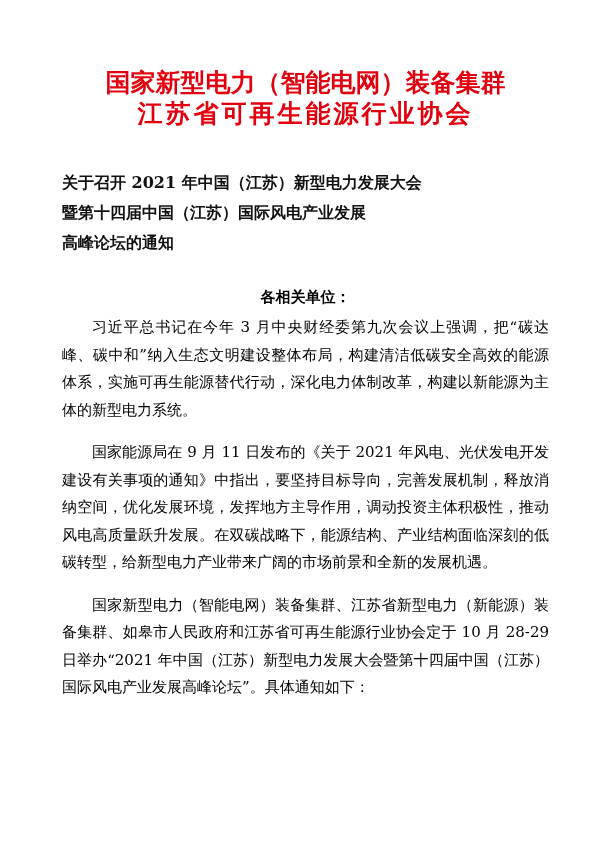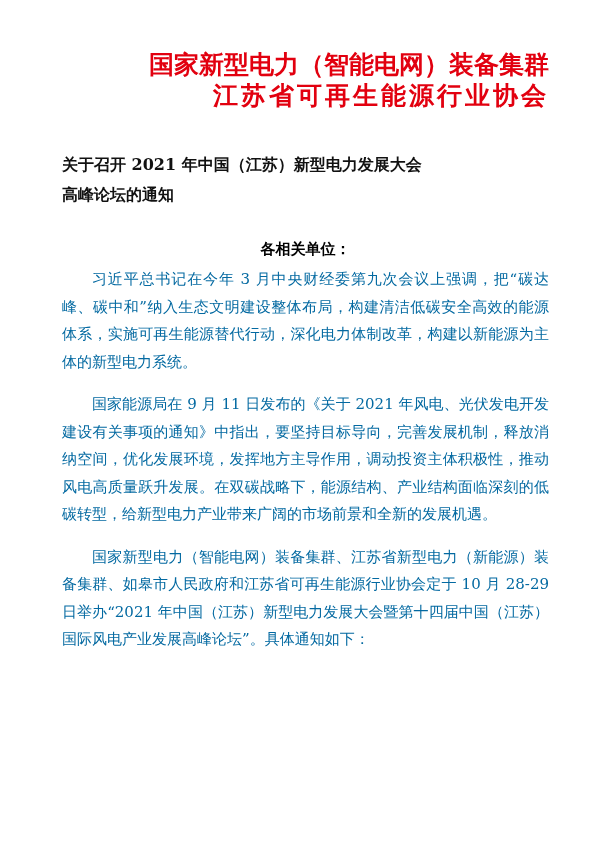--- a/index.html
+++ b/index.html
@@ -15,22 +15,22 @@
     overflow: hidden;
   }
   .page {
     position: relative;
     width: 611px;
     height: 863px;
     box-sizing: border-box;
     padding: 0 62px;
   }
   .letterhead {
-    margin-top: 48px;
-    text-align: right;
+    margin-top: 66px;
+    text-align: center;
   }
   .letterhead-line {
     color: #e2000f;
     font-family: "DejaVu Serif", "Liberation Serif", serif;
     font-weight: bold;
     font-size: 25px;
     line-height: 33px;
     letter-spacing: 0px;
     white-space: nowrap;
   }
@@ -58,35 +58,36 @@
     text-align: center;
   }
   .body-para {
     margin-top: 4px;
     font-size: 15px;
     line-height: 27.5px;
     text-align: justify;
     text-align-last: left;
     text-indent: 30px;
     font-family: "DejaVu Serif", "Liberation Serif", serif;
-    color: #0369a1;
+    color: #000000;
   }
 </style>
 </head>
 <body>
 
 <div class="page">
 
   <div class="letterhead">
     <div class="letterhead-line l1">国家新型电力（智能电网）装备集群</div>
     <div class="letterhead-line l3">江苏省可再生能源行业协会</div>
   </div>
 
   <div class="title-block">
     <div class="title-line">关于召开 2021 年中国（江苏）新型电力发展大会</div>
+    <div class="title-line">暨第十四届中国（江苏）国际风电产业发展</div>
     <div class="title-line">高峰论坛的通知</div>
   </div>
 
   <div class="salutation">各相关单位：</div>
 
   <p class="body-para">习近平总书记在今年 3 月中央财经委第九次会议上强调，把“碳达峰、碳中和”纳入生态文明建设整体布局，构建清洁低碳安全高效的能源体系，实施可再生能源替代行动，深化电力体制改革，构建以新能源为主体的新型电力系统。</p>
   <p class="body-para">国家能源局在 9 月 11 日发布的《关于 2021 年风电、光伏发电开发建设有关事项的通知》中指出，要坚持目标导向，完善发展机制，释放消纳空间，优化发展环境，发挥地方主导作用，调动投资主体积极性，推动风电高质量跃升发展。在双碳战略下，能源结构、产业结构面临深刻的低碳转型，给新型电力产业带来广阔的市场前景和全新的发展机遇。</p>
   <p class="body-para">国家新型电力（智能电网）装备集群、江苏省新型电力（新能源）装备集群、如皋市人民政府和江苏省可再生能源行业协会定于 10 月 28-29 日举办“2021 年中国（江苏）新型电力发展大会暨第十四届中国（江苏）国际风电产业发展高峰论坛”。具体通知如下：</p>
 
 </div>

